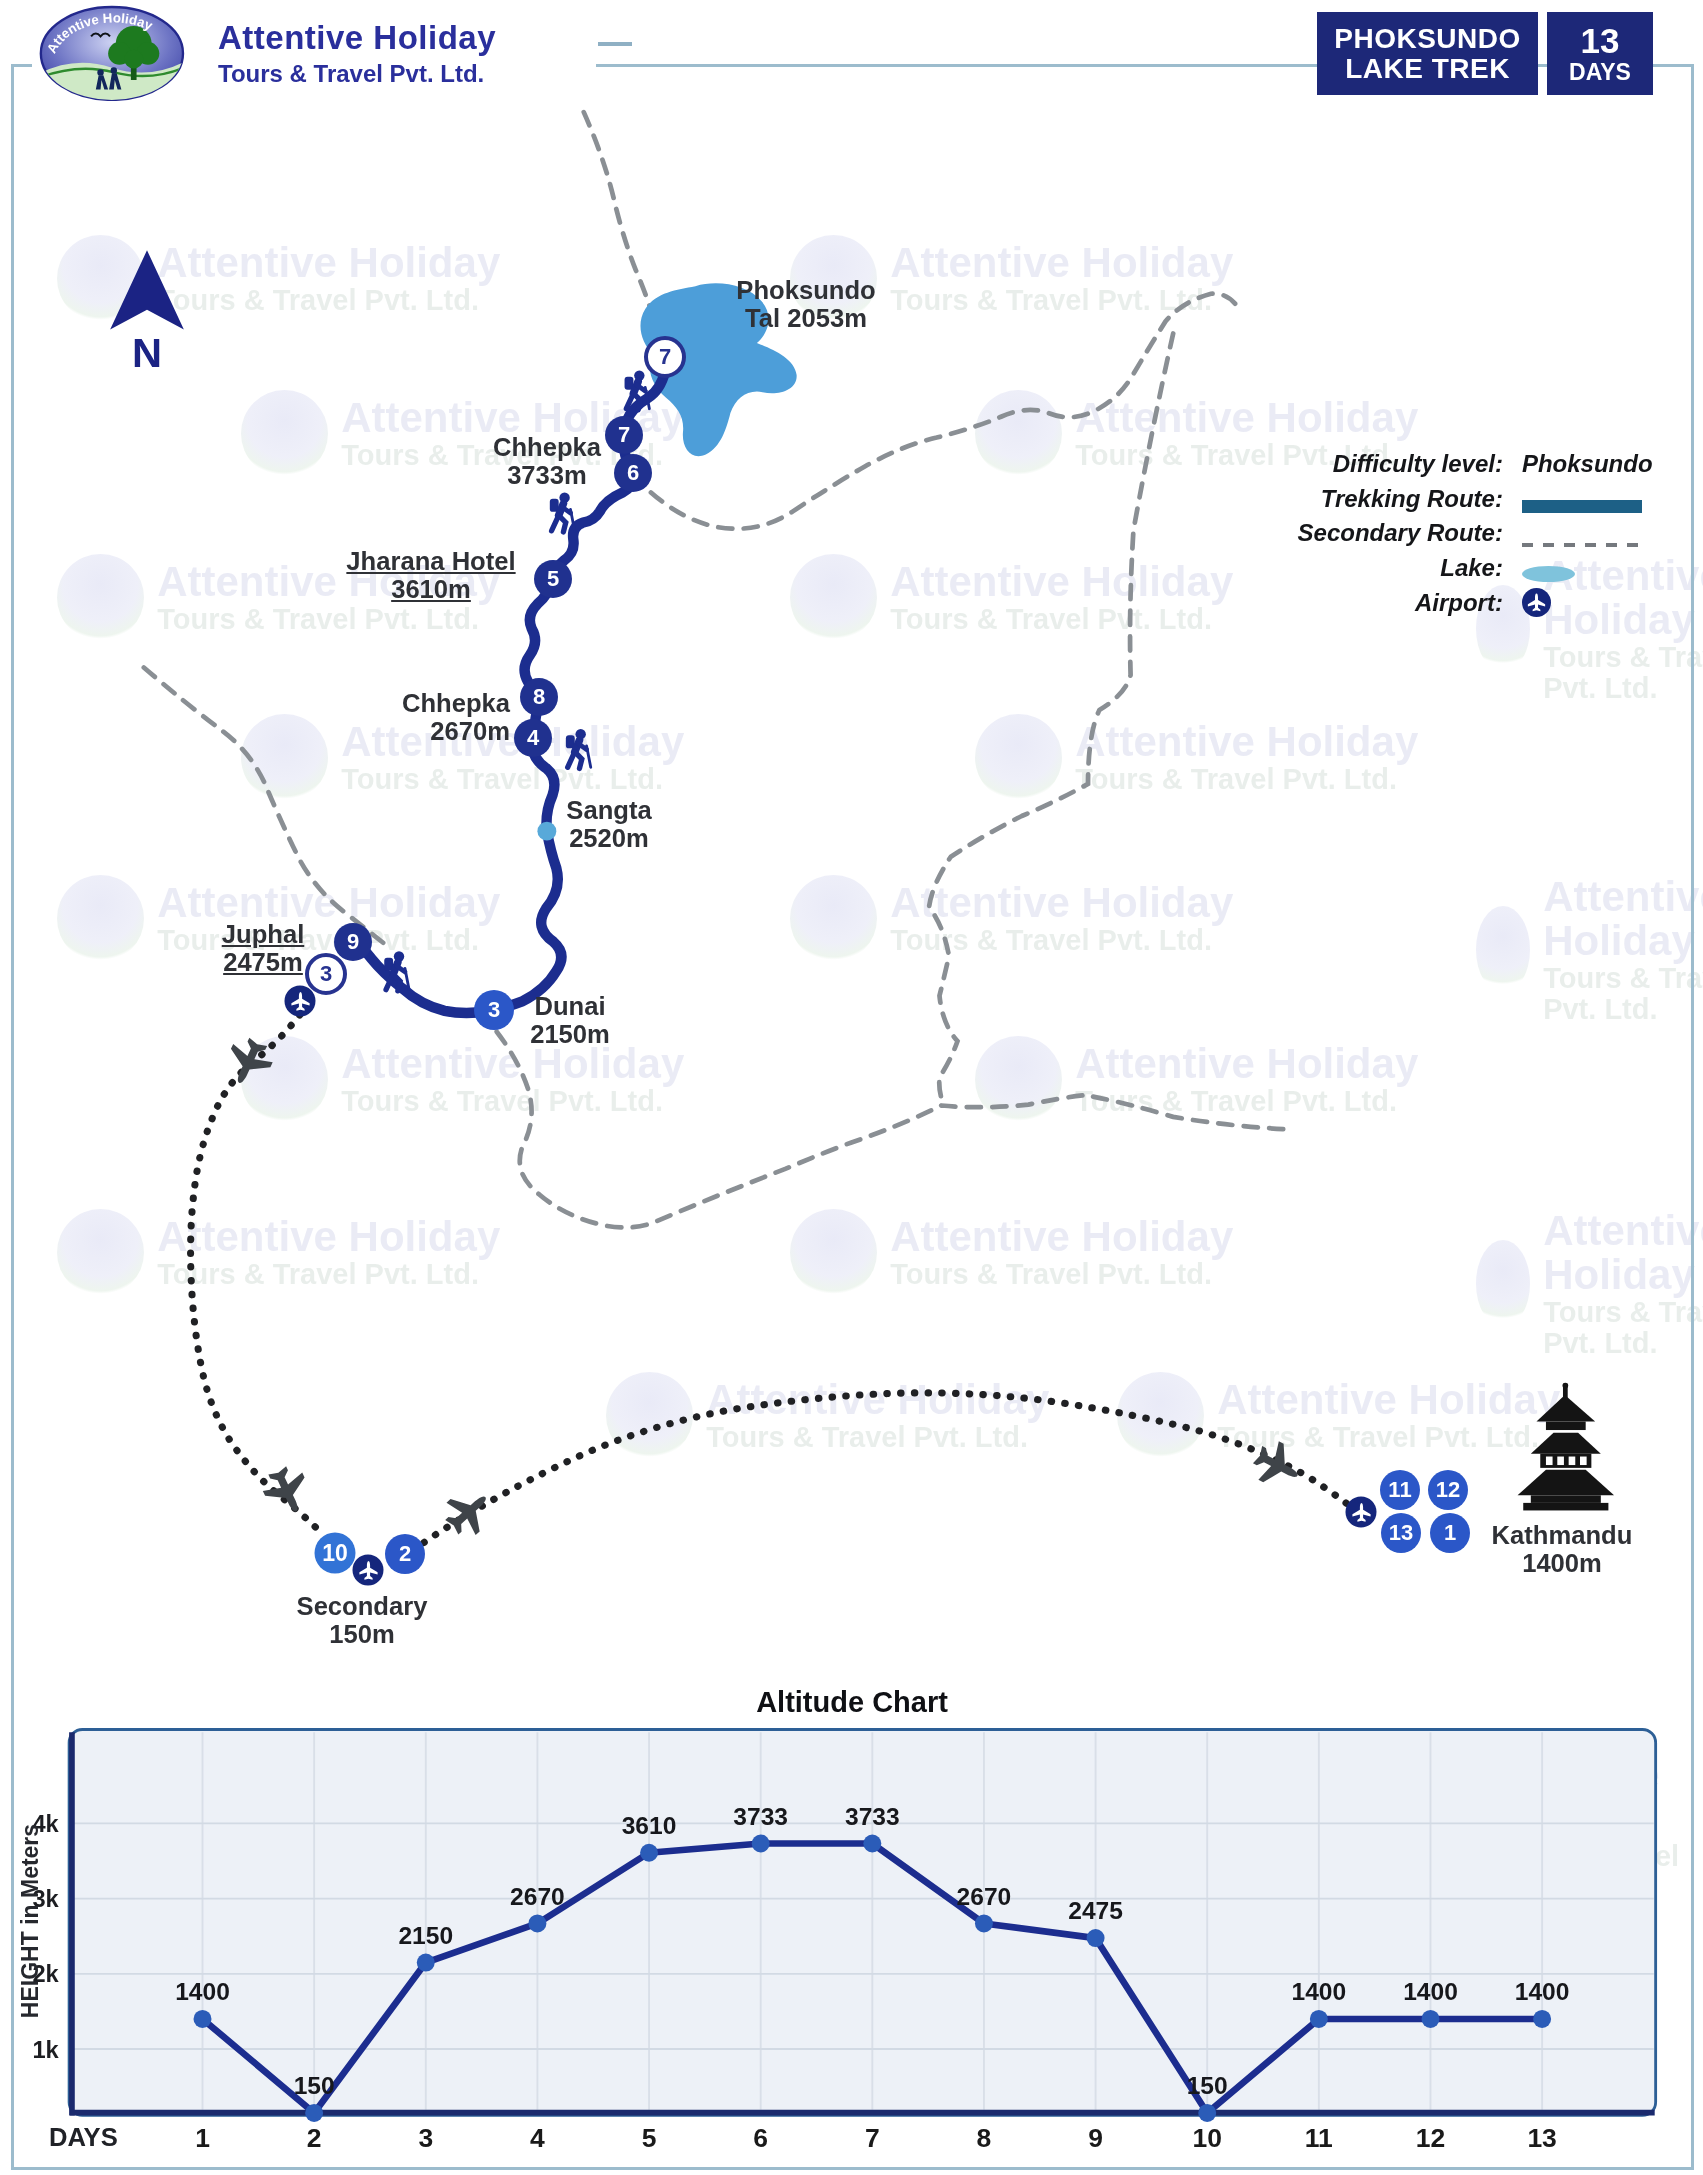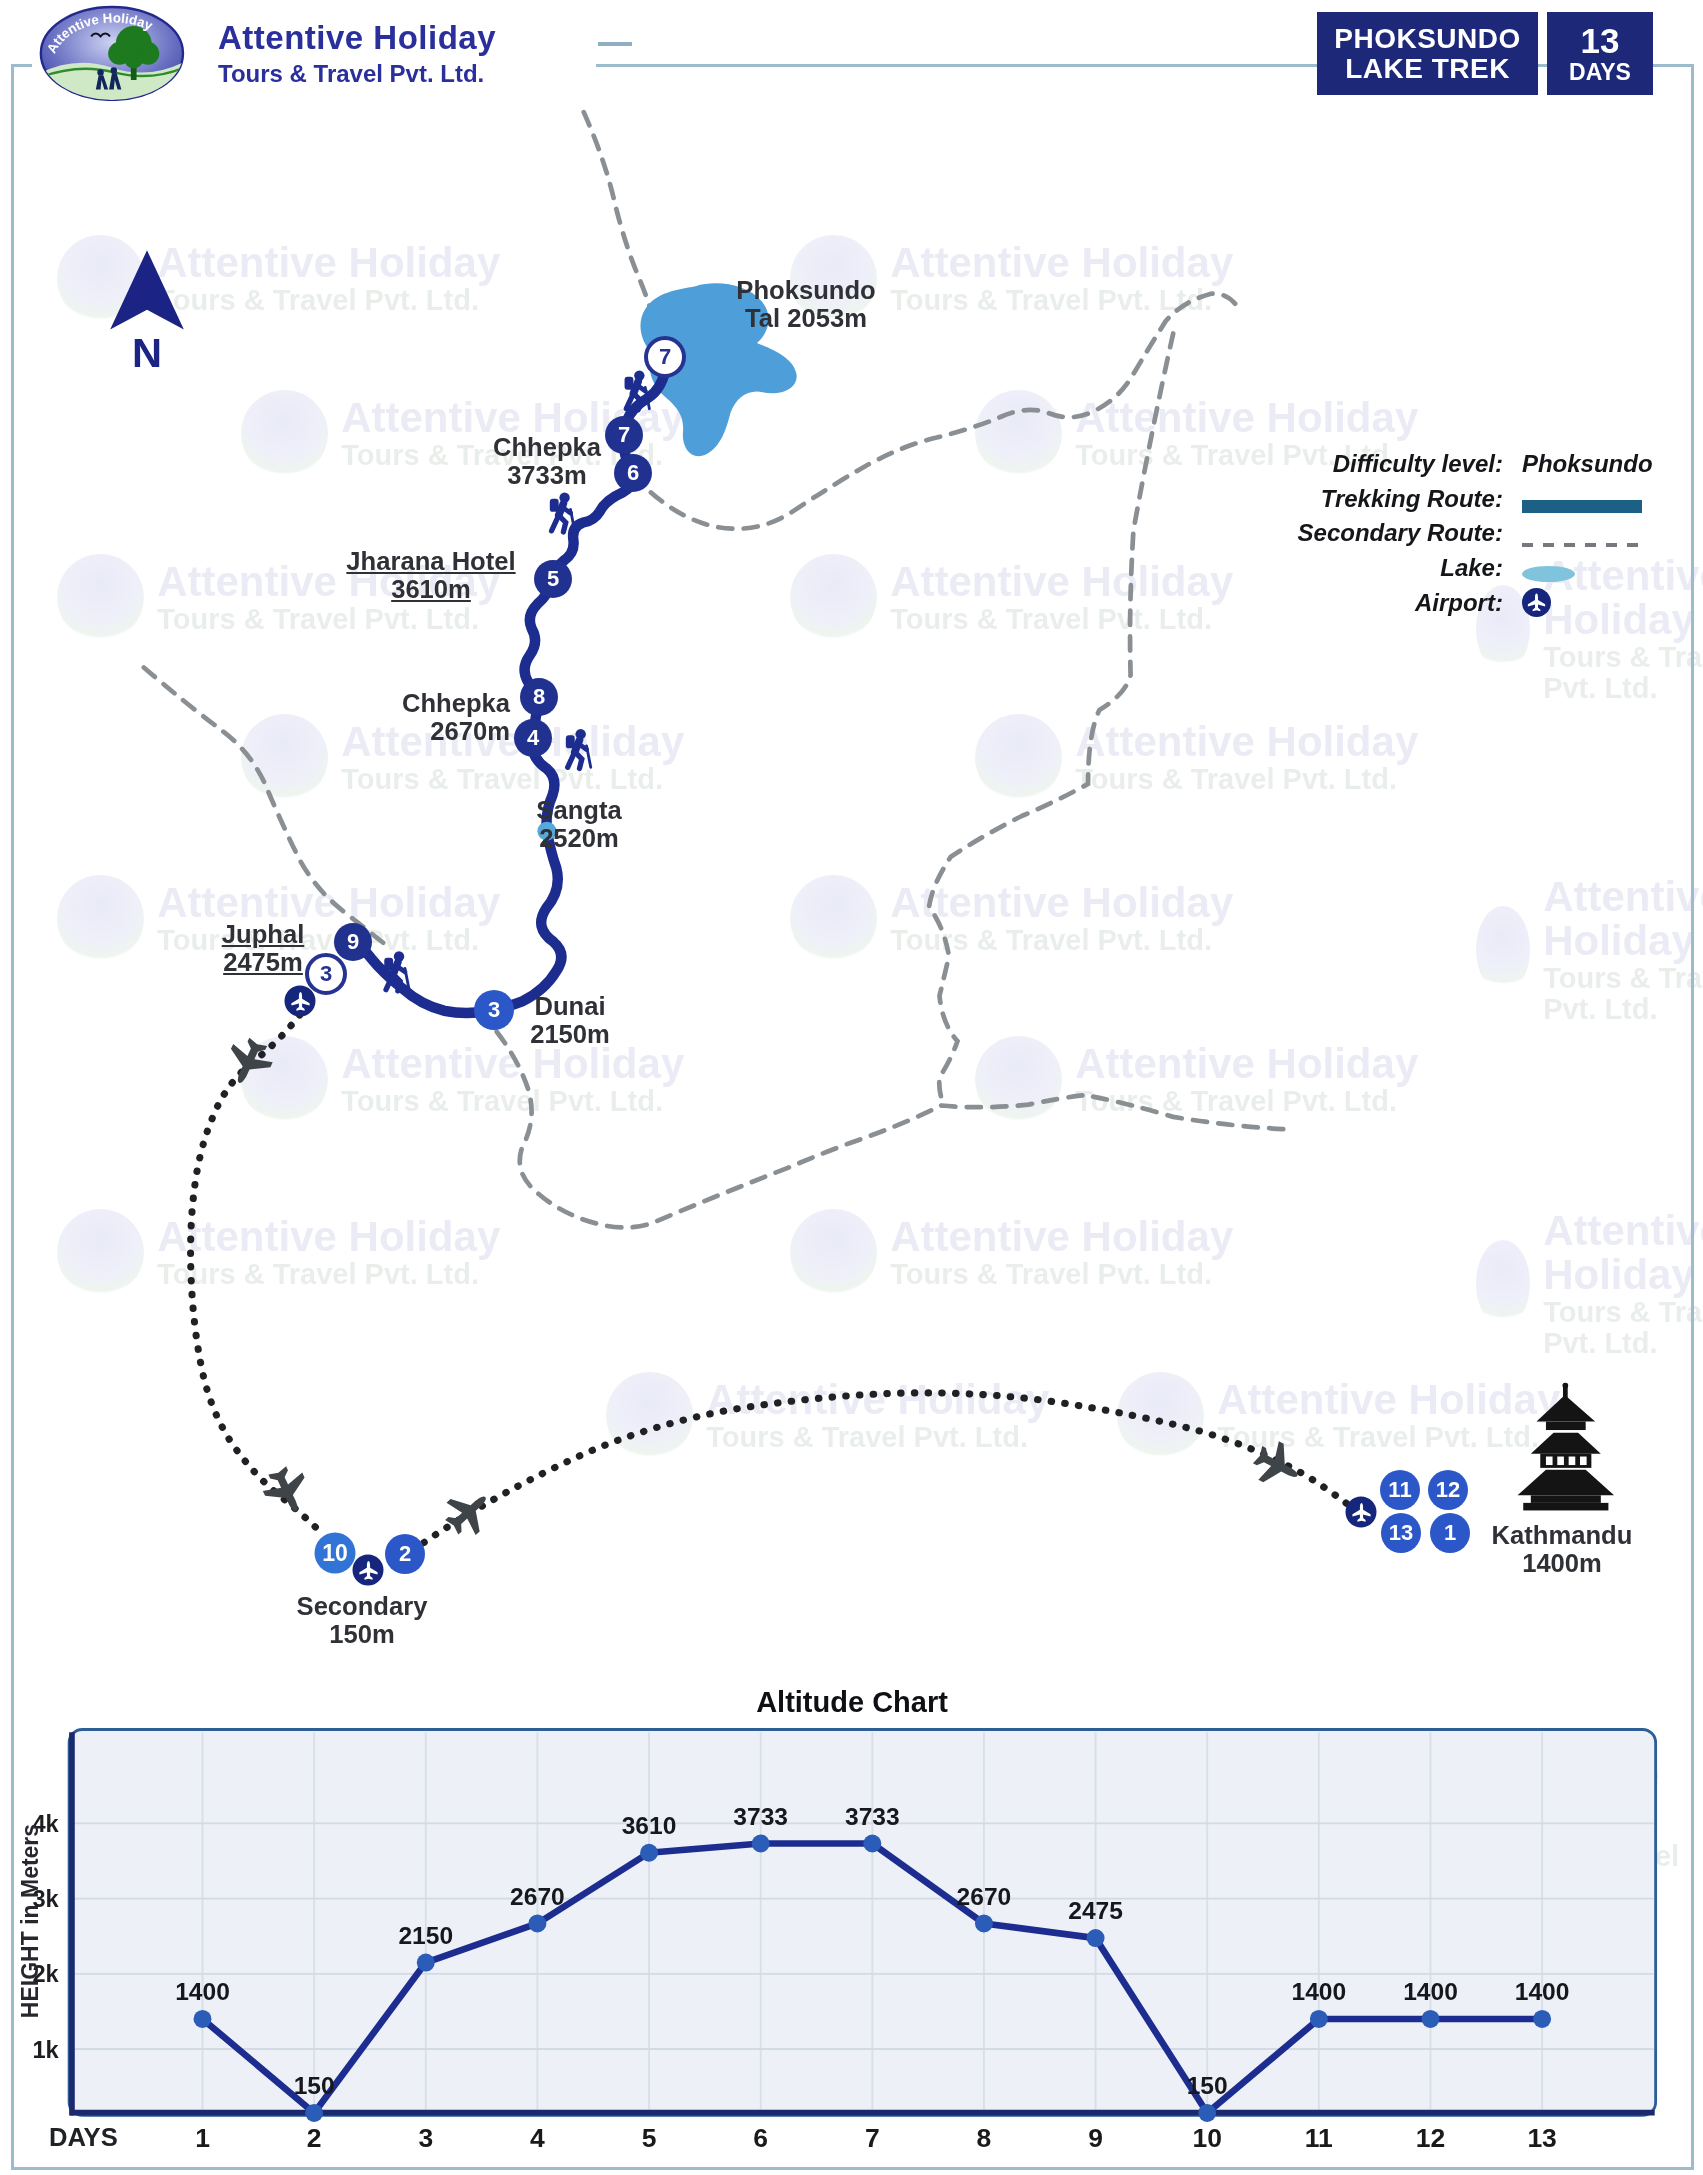--- a/index.html
+++ b/index.html
@@ -402,21 +402,21 @@
         <div>3733m</div>
       </div>
       <div class="place-label" style="left: 431px; top: 547px; text-decoration: underline;">
         <div>Jharana Hotel</div>
         <div>3610m</div>
       </div>
       <div class="place-label" style="left: 456px; top: 689px; text-align: right;">
         <div>Chhepka</div>
         <div>2670m</div>
       </div>
-      <div class="place-label" style="left: 579px; top: 796px; text-align: center;">
+      <div class="place-label" style="left: 609px; top: 796px; text-align: center;">
         <div>Sangta</div>
         <div>2520m</div>
       </div>
       <div class="place-label" style="left: 263px; top: 920px; text-decoration: underline;">
         <div>Juphal</div>
         <div>2475m</div>
       </div>
       <div class="place-label" style="left: 570px; top: 992px;">
         <div>Dunai</div>
         <div>2150m</div>

